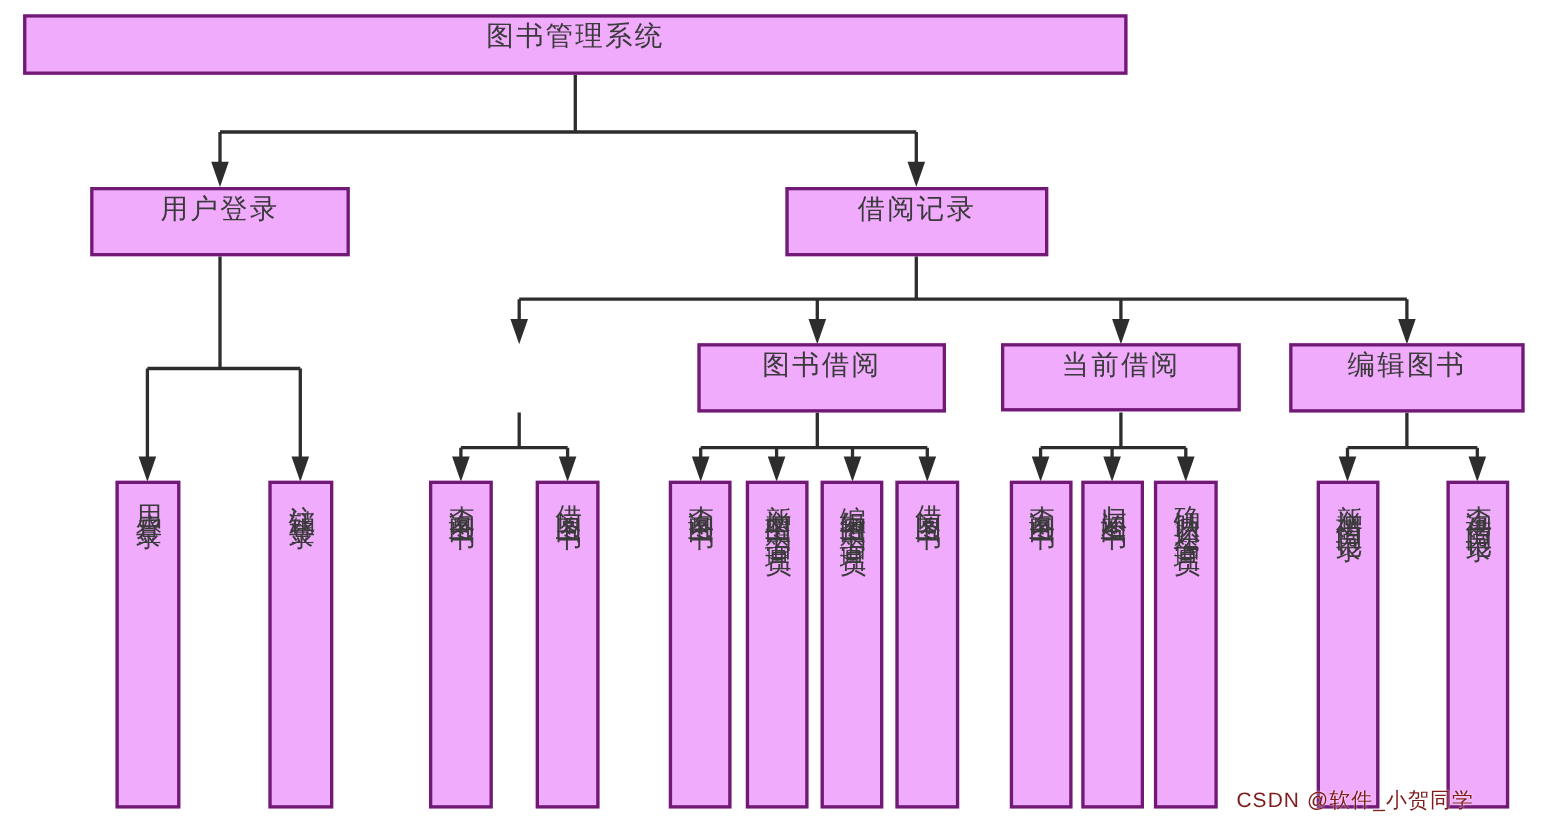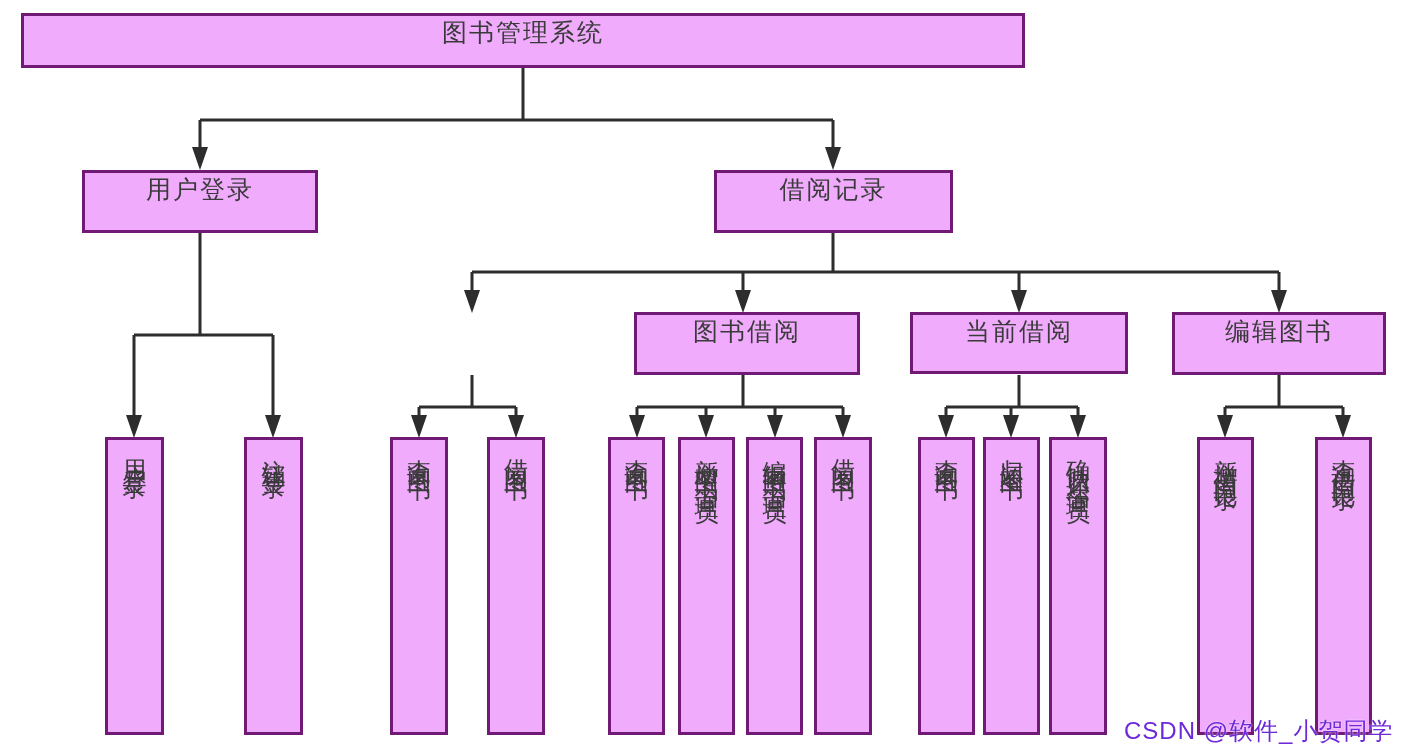--- a/index.html
+++ b/index.html
@@ -33,22 +33,22 @@
     text-orientation:mixed;
     font-size:24px;
     letter-spacing:6px;
     line-height:1;
   }
   .watermark{
     position:absolute;
     left:1124px;
     top:715px;
     z-index:3;
-    font-size:24px;
-    color:#6d28d9;
+    font-size:19px;
+    color:#7f1d1d;
     letter-spacing:1px;
     white-space:nowrap;
     text-shadow:0 0 2px #ffffff;
   }
 </style>
 </head>
 <body>
 
 <div class="canvas">
 

